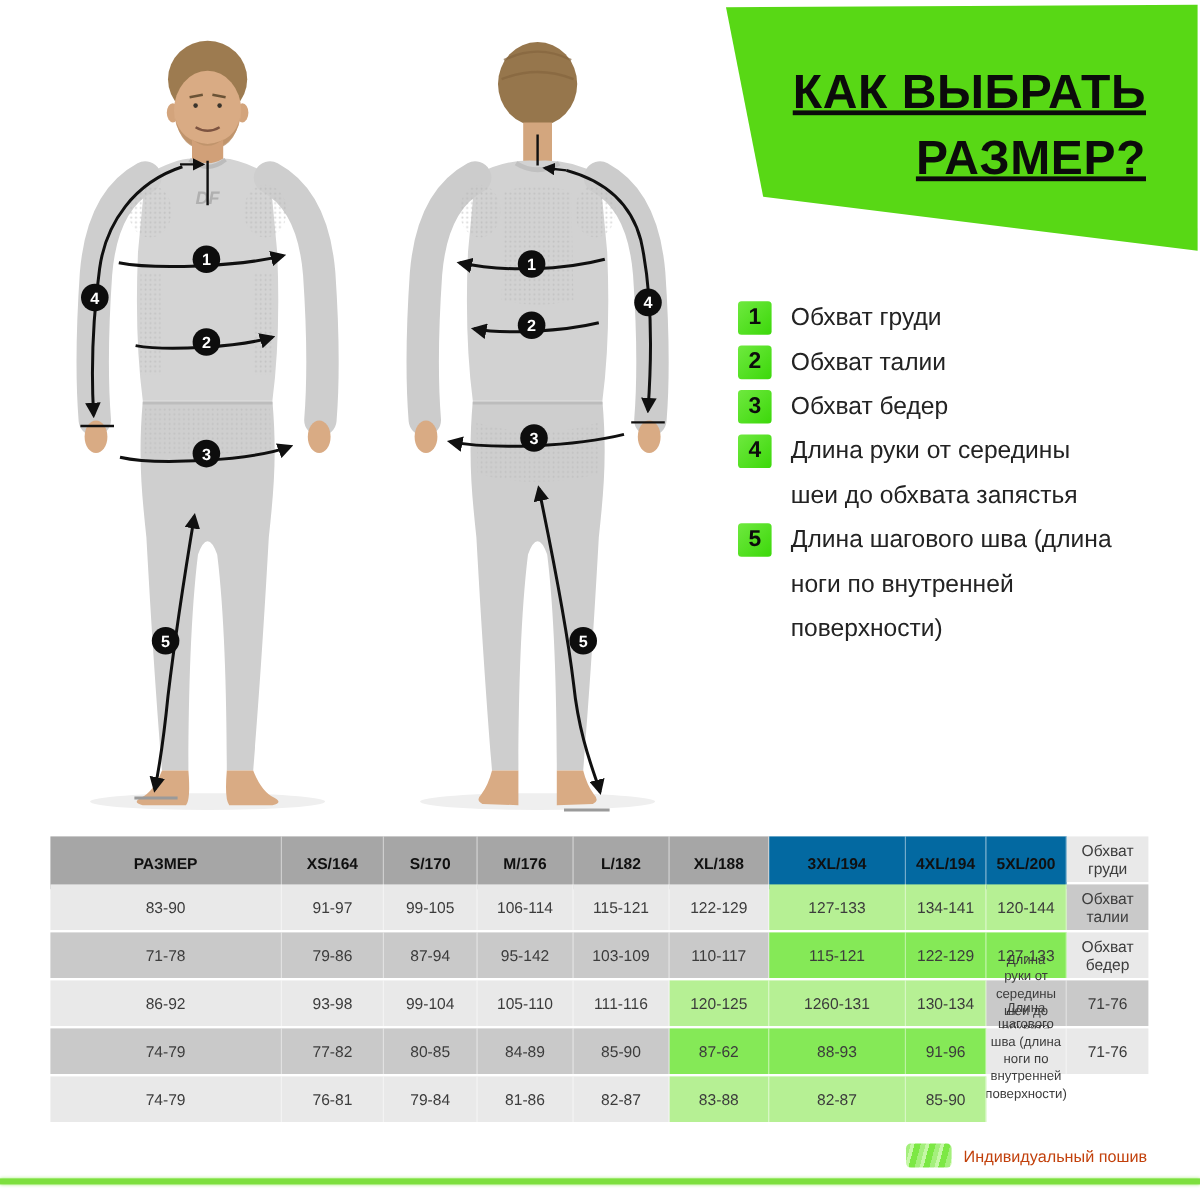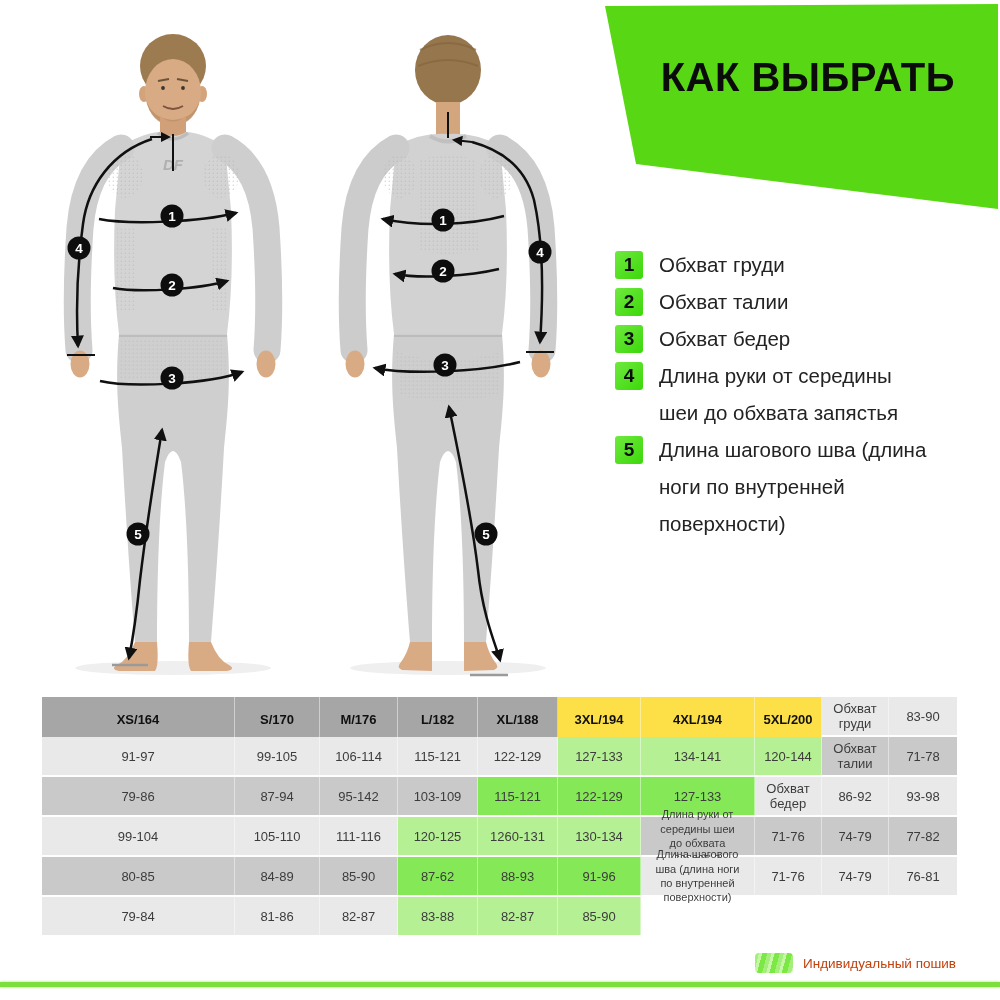--- a/index.html
+++ b/index.html
@@ -1,39 +1,39 @@
 <!DOCTYPE html>
 <html><head>
 <meta charset="utf-8">
 <style>
   html,body{margin:0;padding:0;background:#fff;}
   .page{position:relative;width:1000px;height:1000px;background:#fff;overflow:hidden;
         font-family:"Liberation Sans",sans-serif;}
   
   .banner-svg{position:absolute;left:600px;top:0;width:400px;height:220px;}
   .banner-text{position:absolute;top:50px;right:45px;text-align:right;
-      font-size:40px;font-weight:bold;line-height:55px;color:#0b0b0b;letter-spacing:.5px;}
+      font-size:40px;font-weight:bold;line-height:55px;color:#0b0b0b;letter-spacing:.5px;text-decoration:underline;}
   
   .legend{position:absolute;left:615px;top:246px;width:320px;}
   .legend-item{display:flex;align-items:flex-start;}
   .legend-num{width:28px;height:28px;margin:5px 16px 0 0;flex:0 0 28px;border-radius:3px;
       background:linear-gradient(135deg,#6fe93f,#3cd80a);
       display:flex;align-items:center;justify-content:center;
       font-weight:bold;font-size:19px;color:#0c0c0c;}
   .legend-text{font-size:20.5px;line-height:37px;color:#232323;width:295px;}
   
   .size-table{position:absolute;left:42px;top:697px;width:915px;display:grid;
       grid-template-columns:193px 85px 78px 80px 80px 83px 114px 67px 67px 68px;
       grid-auto-rows:38px;row-gap:2px;}
   .size-table .cell{display:flex;align-items:center;justify-content:center;
       font-size:13px;color:#3c3c3c;border-right:1px solid rgba(255,255,255,.45);
       text-align:center;}
   .size-table .cell:nth-child(10n){border-right:none;}
   .size-table .hdr{height:44px;font-weight:bold;color:#101010;background:#a6a6a6;}
-  .size-table .hdr.green{background:#fde047;text-align:center;}
+  .size-table .hdr.green{background:#0369a1;text-align:center;}
   .size-table .r-light{background:#e9e9e9;}
   .size-table .r-dark{background:#c9c9c9;}
   .size-table .r-light.green{background:#b6f094;}
   .size-table .r-dark.green{background:#85e957;}
   .size-table .lbl.small{font-size:11px;line-height:1.3;padding:0 12px;}
   
   .swatch{position:absolute;left:755px;top:953px;width:38px;height:20px;border-radius:4px;
       background:repeating-linear-gradient(105deg,#a4ef7c 0 4px,#c6f7a7 4px 7px,#7ce844 7px 12px);}
   .footer-label{position:absolute;left:803px;top:956px;font-size:13.5px;color:#c2410c;}
   .bottom-bar{position:absolute;left:0;top:982px;width:1000px;height:5px;background:#7ddf3e;
@@ -179,20 +179,21 @@
           </g>
       </g>
     </g>
   </svg>
 
   <svg class="banner-svg" viewBox="0 0 400 220">
     <polygon points="5,6 398,4 398,209 36,164" fill="#58d815"></polygon>
   </svg>
   <div class="banner-text">
     <div>КАК ВЫБРАТЬ</div>
+    <div>РАЗМЕР?</div>
   </div>
 
   <div class="legend" id="legend">
       <div class="legend-item">
         <div class="legend-num">1</div>
         <div class="legend-text">Обхват груди</div>
       </div>
       <div class="legend-item">
         <div class="legend-num">2</div>
         <div class="legend-text">Обхват талии</div>
@@ -205,20 +206,21 @@
         <div class="legend-num">4</div>
         <div class="legend-text">Длина руки от середины шеи до обхвата запястья</div>
       </div>
       <div class="legend-item">
         <div class="legend-num">5</div>
         <div class="legend-text">Длина шагового шва (длина ноги по внутренней поверхности)</div>
       </div>
     </div>
 
   <div class="size-table" id="size-table">
+      <div class="cell hdr">РАЗМЕР</div>
       <div class="cell hdr">XS/164</div>
       <div class="cell hdr">S/170</div>
       <div class="cell hdr">M/176</div>
       <div class="cell hdr">L/182</div>
       <div class="cell hdr">XL/188</div>
       <div class="cell hdr green">3XL/194</div>
       <div class="cell hdr green">4XL/194</div>
       <div class="cell hdr green">5XL/200</div>
       <div class="cell lbl r-light">Обхват груди</div>
       <div class="cell r-light">83-90</div>
@@ -229,20 +231,21 @@
       <div class="cell r-light">122-129</div>
       <div class="cell r-light green">127-133</div>
       <div class="cell r-light green">134-141</div>
       <div class="cell r-light green">120-144</div>
       <div class="cell lbl r-dark">Обхват талии</div>
       <div class="cell r-dark">71-78</div>
       <div class="cell r-dark">79-86</div>
       <div class="cell r-dark">87-94</div>
       <div class="cell r-dark">95-142</div>
       <div class="cell r-dark">103-109</div>
+      <div class="cell r-dark">110-117</div>
       <div class="cell r-dark green">115-121</div>
       <div class="cell r-dark green">122-129</div>
       <div class="cell r-dark green">127-133</div>
       <div class="cell lbl r-light">Обхват бедер</div>
       <div class="cell r-light">86-92</div>
       <div class="cell r-light">93-98</div>
       <div class="cell r-light">99-104</div>
       <div class="cell r-light">105-110</div>
       <div class="cell r-light">111-116</div>
       <div class="cell r-light green">120-125</div>

